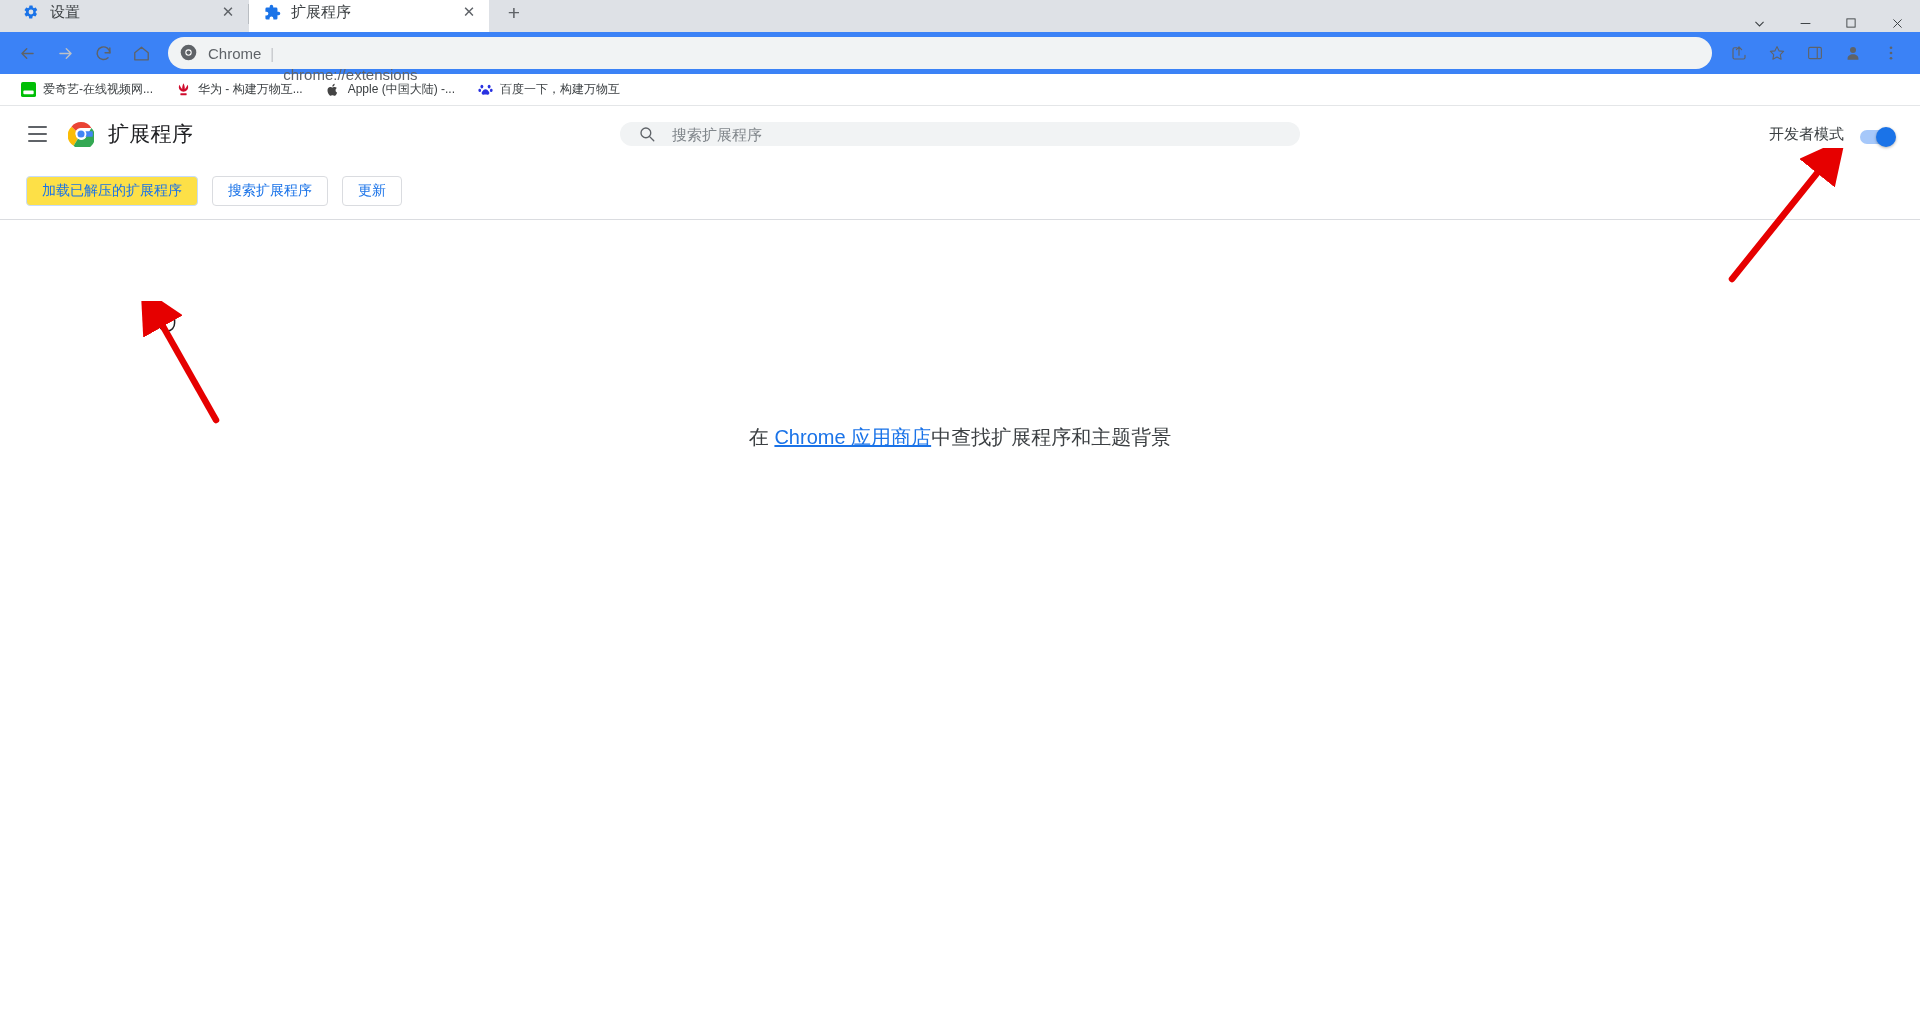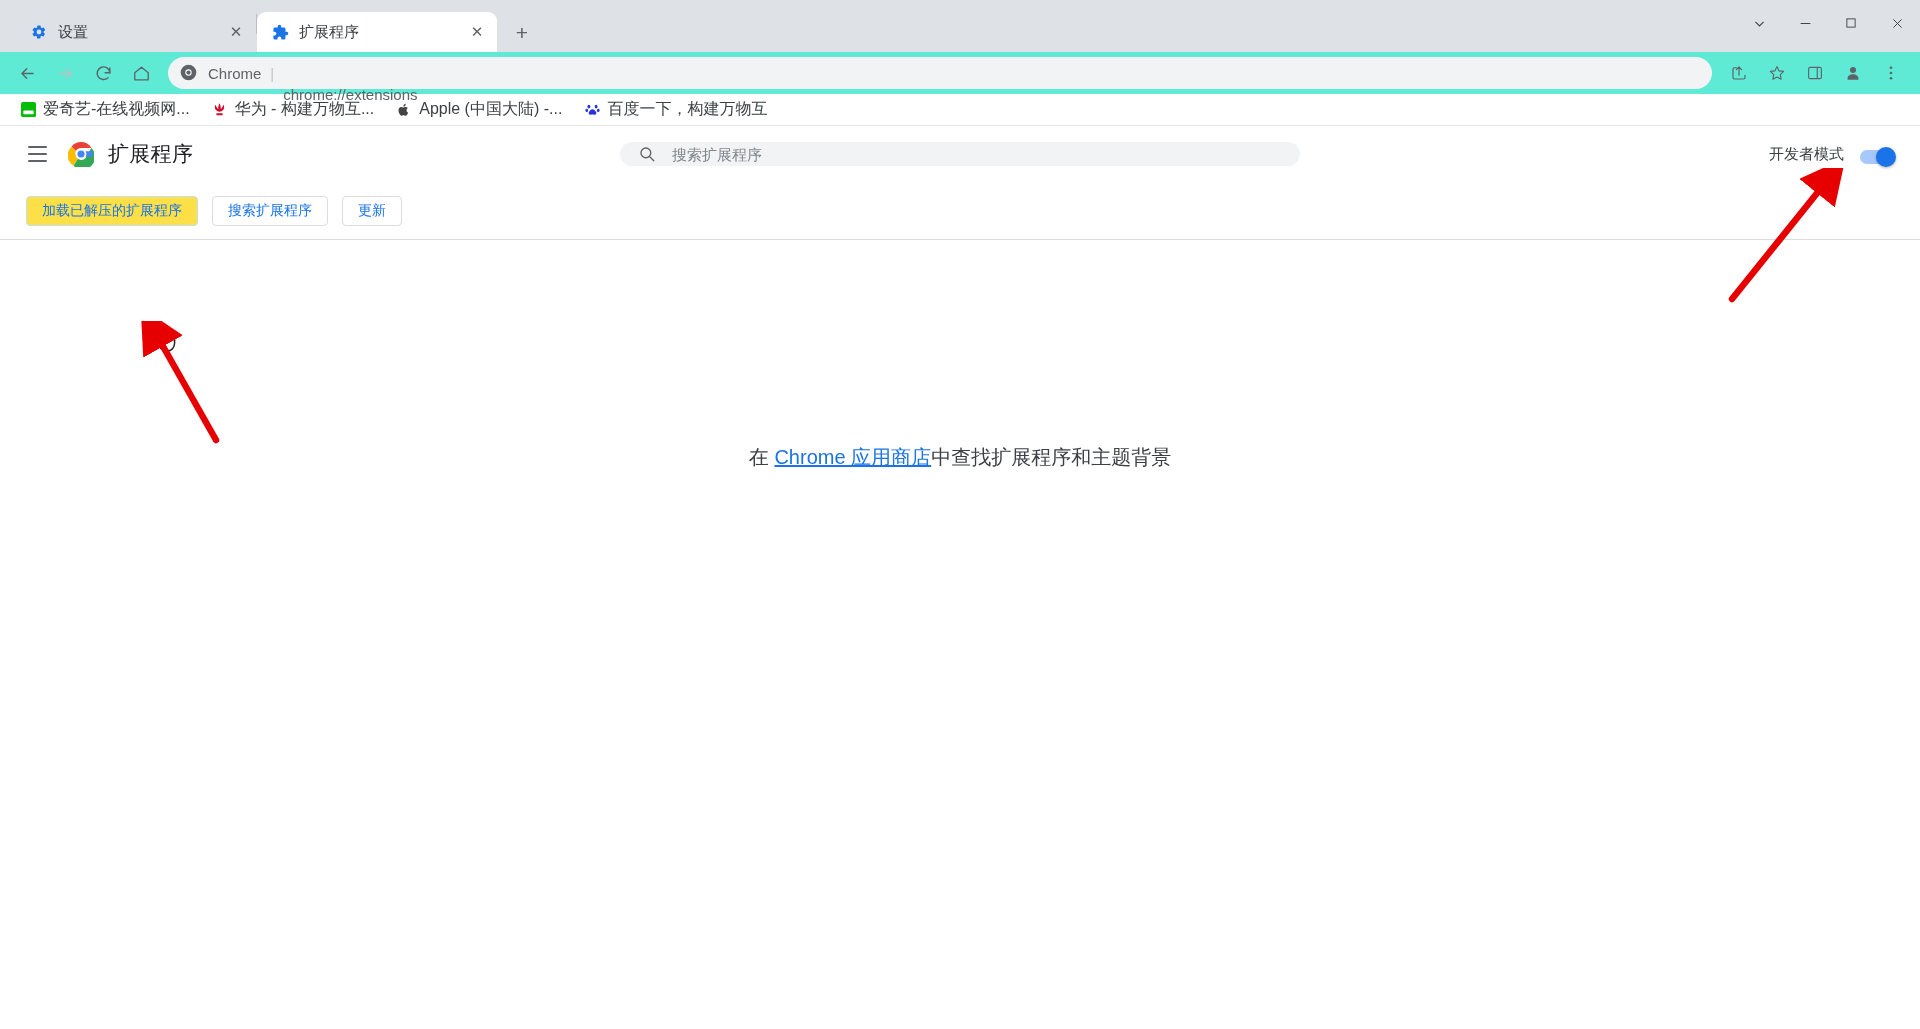--- a/index.html
+++ b/index.html
@@ -7,25 +7,25 @@
     margin: 0; padding: 0;
     width: 1920px; height: 1029px;
     overflow: hidden;
     font-family: "Liberation Sans", "DejaVu Sans", sans-serif;
     background: #ffffff;
   }
 
   
   .tabstrip {
     position: relative;
-    height: 52px;
+    height: 32px;
     background: #dee1e6;
     display: flex;
     align-items: flex-end;
-    padding-left: 16px;
+    padding-left: 8px;
   }
   .tab {
     position: relative;
     display: flex;
     align-items: center;
     height: 40px;
     width: 240px;
     padding: 0 10px 0 14px;
     border-radius: 9px 9px 0 0;
     font-size: 15px;
@@ -76,21 +76,21 @@
   }
   .winctl div {
     width: 46px; height: 46px;
     display: flex; align-items: center; justify-content: center;
     color: #3c4043;
   }
 
   
   .toolbar {
     height: 42px;
-    background: #5eead4;
+    background: #3b82f6;
     display: flex;
     align-items: center;
     padding: 0 10px;
   }
   .navbtn {
     width: 34px; height: 34px;
     margin-right: 4px;
     display: flex; align-items: center; justify-content: center;
     color: #5f6368;
     border-radius: 50%;
@@ -124,21 +124,21 @@
     padding: 0 12px;
     border-bottom: 1px solid #e4e6e8;
   }
   .bm {
     display: flex;
     align-items: center;
     height: 24px;
     padding: 0 8px;
     margin-right: 6px;
     border-radius: 4px;
-    font-size: 16px;
+    font-size: 12px;
     color: #3c4043;
     white-space: nowrap;
   }
   .bm-ico {
     width: 16px; height: 16px;
     margin-right: 7px;
     flex: 0 0 16px;
     display: flex; align-items: center; justify-content: center;
     font-size: 12px;
   }

